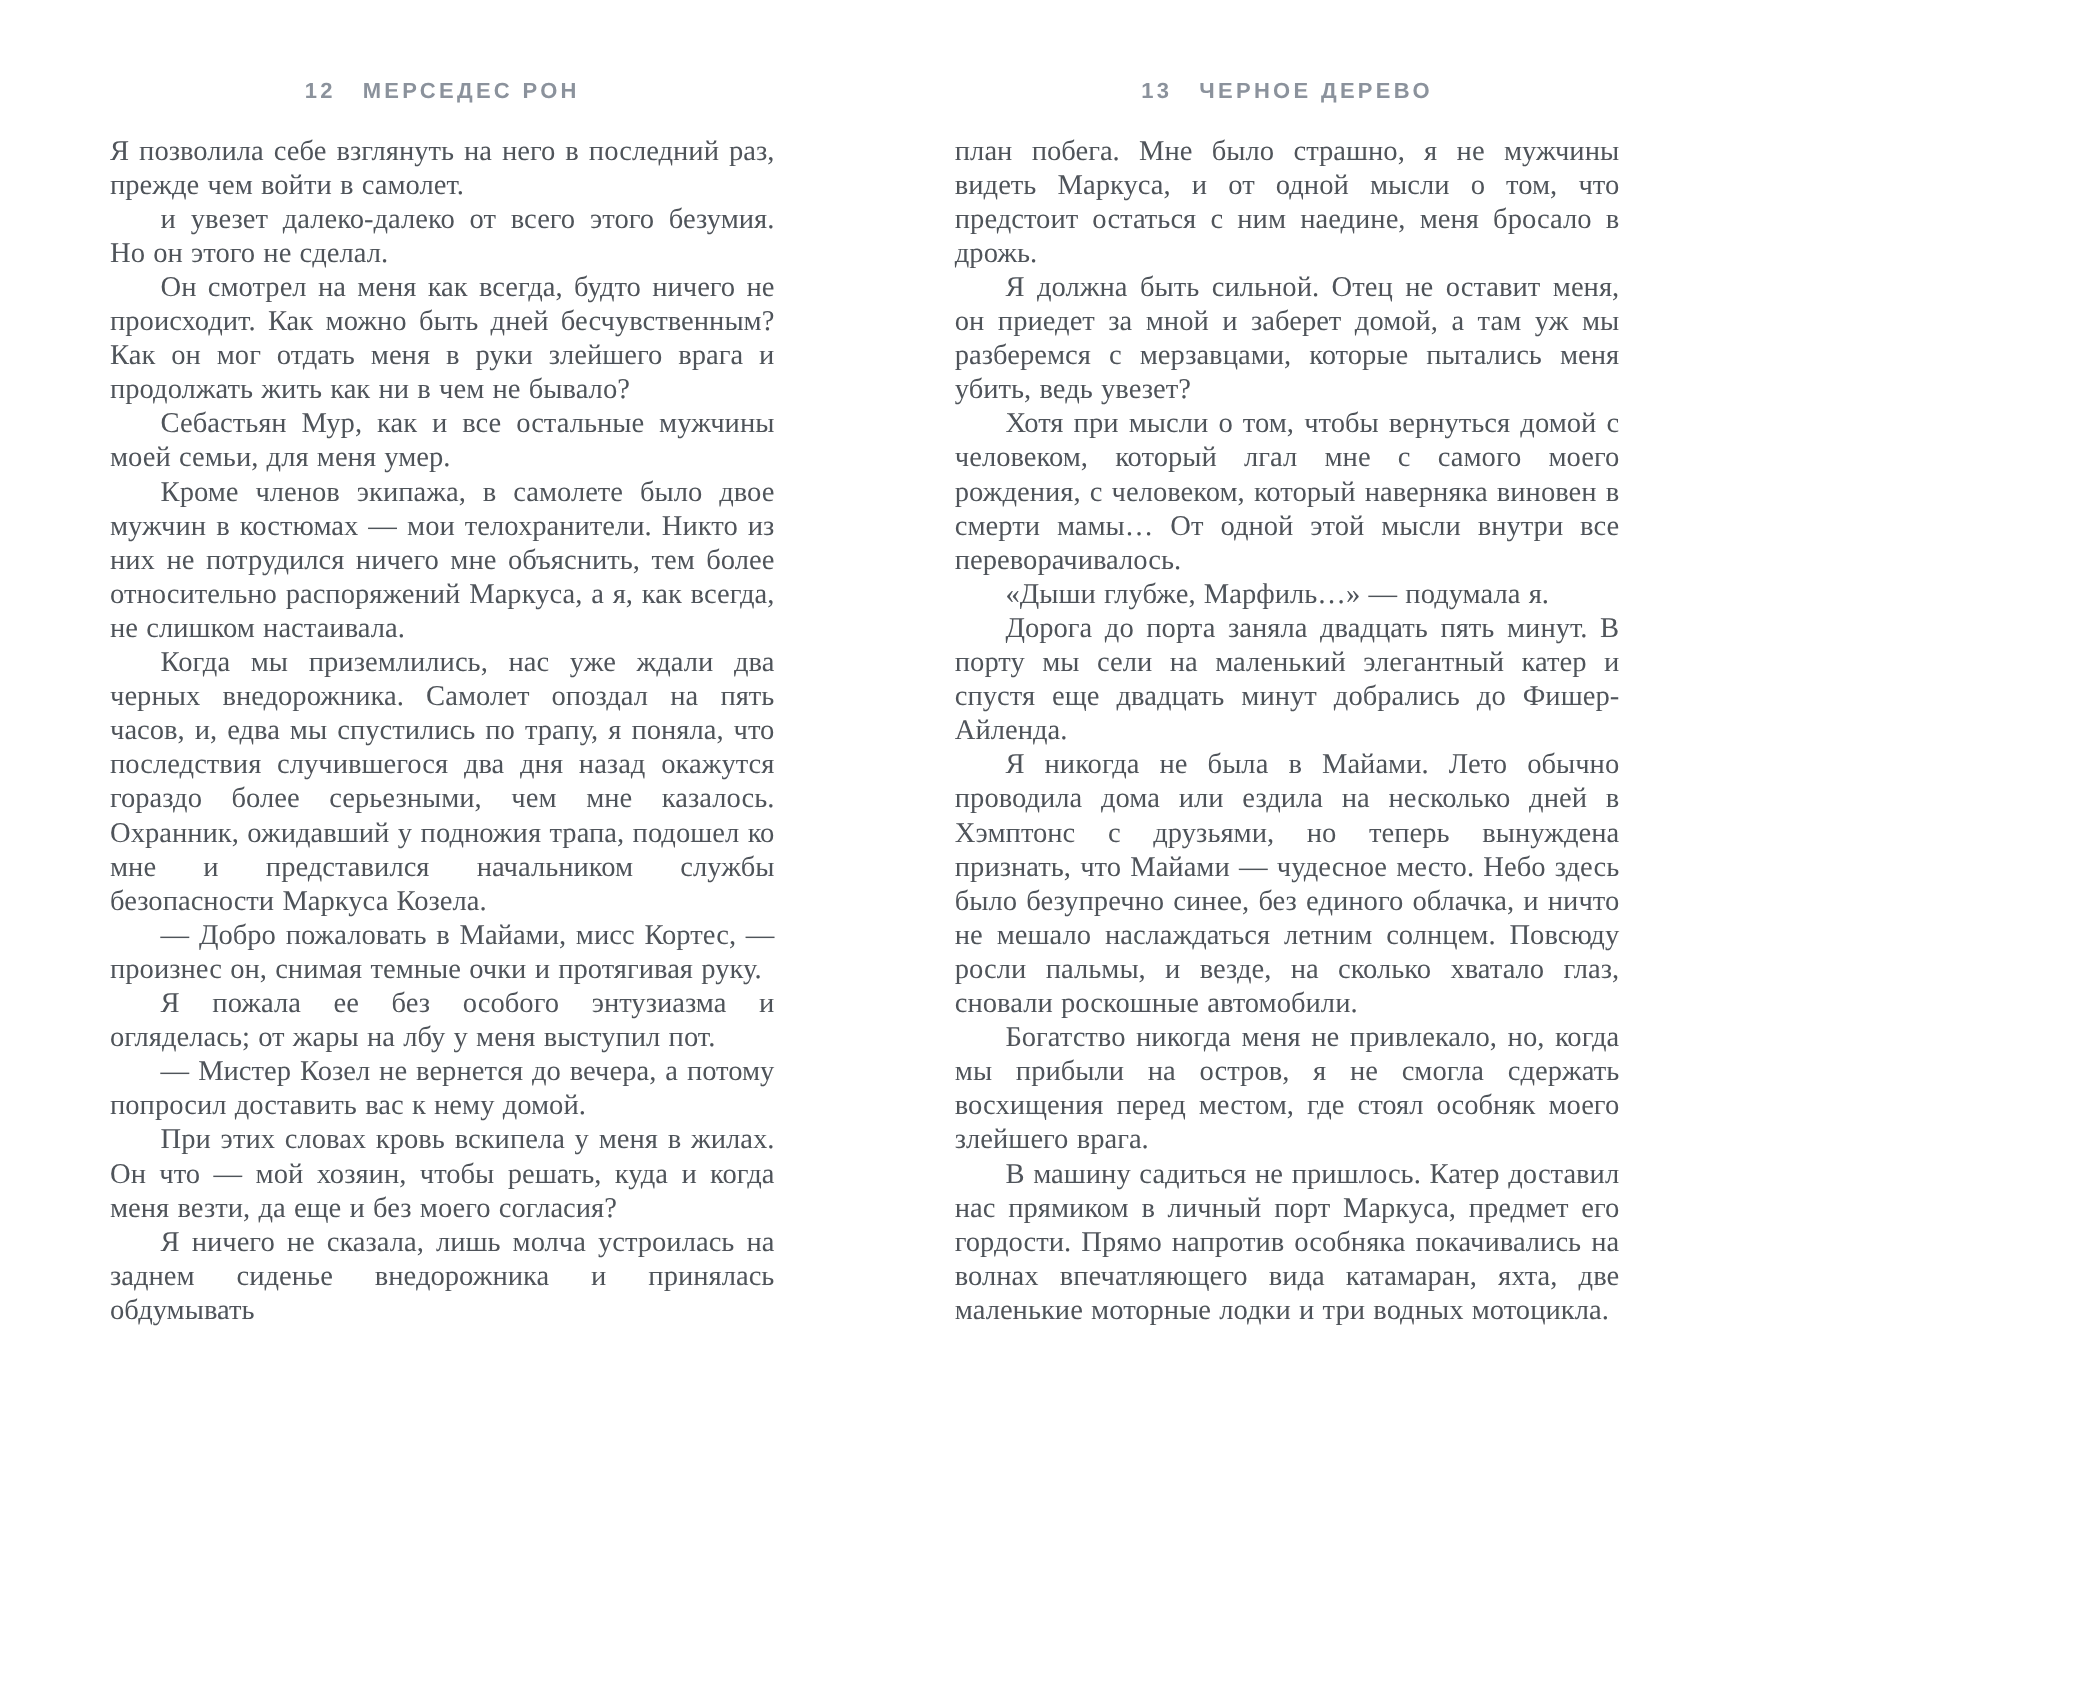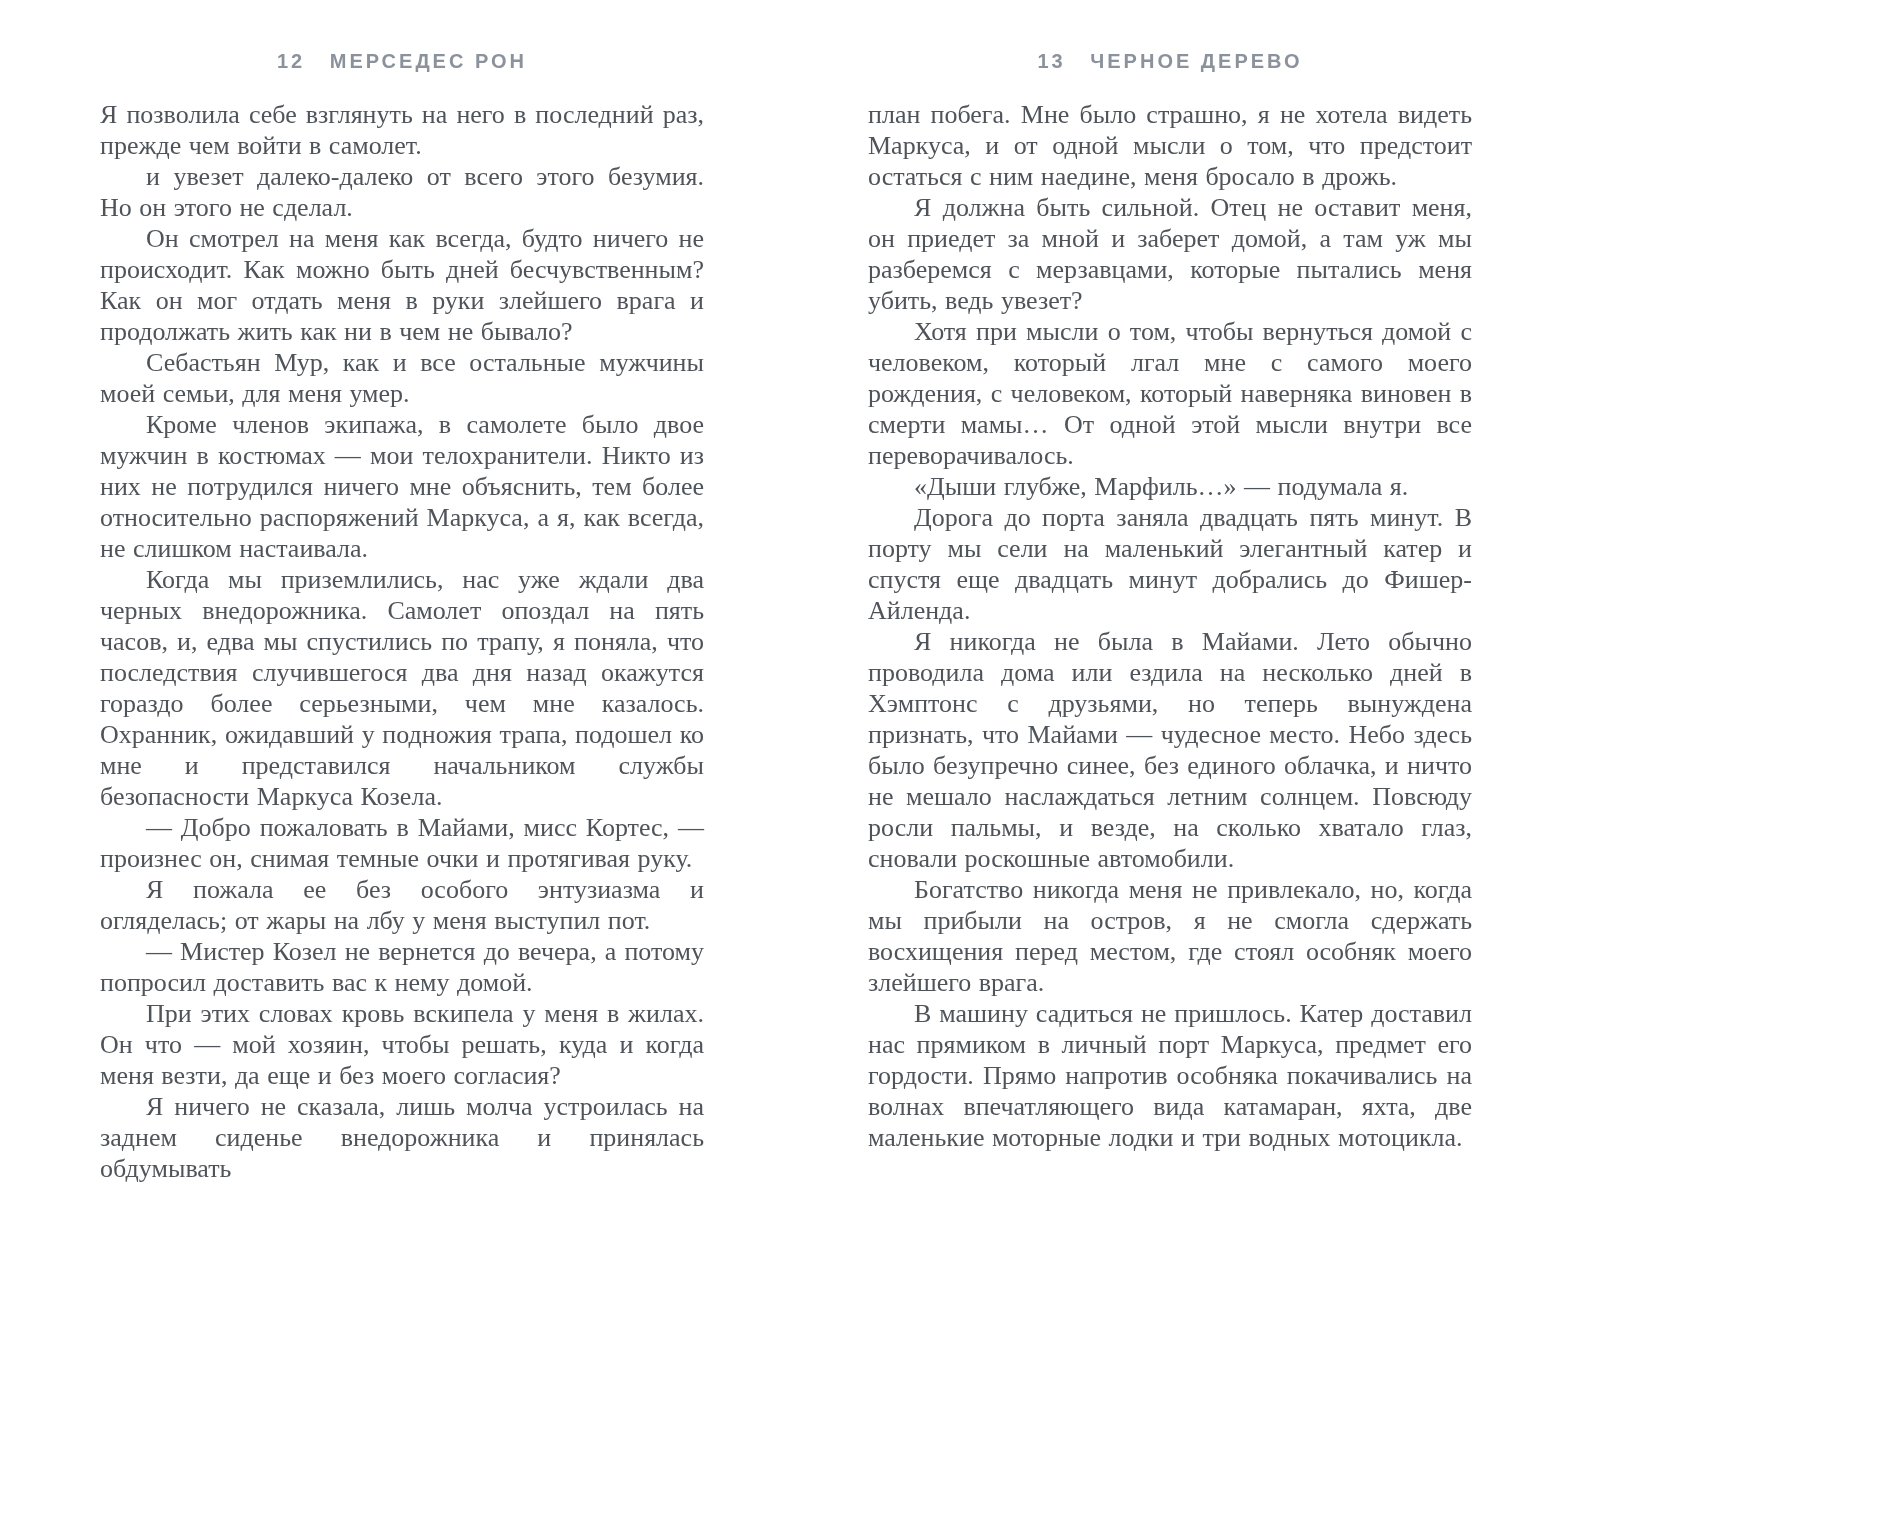--- a/index.html
+++ b/index.html
@@ -14,21 +14,21 @@
     font-family: "Liberation Serif", serif;
     color: #4f545a;
     overflow: hidden;
   }
   .spread {
     position: absolute;
     inset: 0;
   }
   .page {
     position: absolute;
-    top: 50px;
+    top: 72px;
     width: 604px;
   }
   .page-left  { left: 100px; }
   .page-right { left: 868px; }
 
   .page-header {
     text-align: center;
     font-family: "Liberation Sans", sans-serif;
     font-weight: bold;
     font-size: 20px;
@@ -77,21 +77,21 @@
         <p class="para">Я ничего не сказала, лишь молча устроилась на заднем сиденье внедорожника и принялась обдумывать</p>
       </div>
   </section>
 
   <section class="page page-right">
     <header class="page-header">
       <span class="page-number">13</span>
       <span class="running-title">ЧЕРНОЕ ДЕРЕВО</span>
     </header>
     <div class="page-body">
-        <p class="para">план побега. Мне было страшно, я не хотела видеть Маркуса, и от одной мысли о том, что предстоит остаться с ним наедине, меня бросало в дрожь.</p>
+        <p class="para">план побега. Мне было страшно, я не мужчины видеть Маркуса, и от одной мысли о том, что предстоит остаться с ним наедине, меня бросало в дрожь.</p>
         <p class="para">Я должна быть сильной. Отец не оставит меня, он приедет за мной и заберет домой, а там уж мы разберемся с мерзавцами, которые пытались меня убить, ведь увезет?</p>
         <p class="para">Хотя при мысли о том, чтобы вернуться домой с человеком, который лгал мне с самого моего рождения, с человеком, который наверняка виновен в смерти мамы… От одной этой мысли внутри все переворачивалось.</p>
         <p class="para">«Дыши глубже, Марфиль…» — подумала я.</p>
         <p class="para">Дорога до порта заняла двадцать пять минут. В порту мы сели на маленький элегантный катер и спустя еще двадцать минут добрались до Фишер-Айленда.</p>
         <p class="para">Я никогда не была в Майами. Лето обычно проводила дома или ездила на несколько дней в Хэмптонс с друзьями, но теперь вынуждена признать, что Майами — чудесное место. Небо здесь было безупречно синее, без единого облачка, и ничто не мешало наслаждаться летним солнцем. Повсюду росли пальмы, и везде, на сколько хватало глаз, сновали роскошные автомобили.</p>
         <p class="para">Богатство никогда меня не привлекало, но, когда мы прибыли на остров, я не смогла сдержать восхищения перед местом, где стоял особняк моего злейшего врага.</p>
         <p class="para">В машину садиться не пришлось. Катер доставил нас прямиком в личный порт Маркуса, предмет его гордости. Прямо напротив особняка покачивались на волнах впечатляющего вида катамаран, яхта, две маленькие моторные лодки и три водных мотоцикла.</p>
       </div>
   </section>
 

